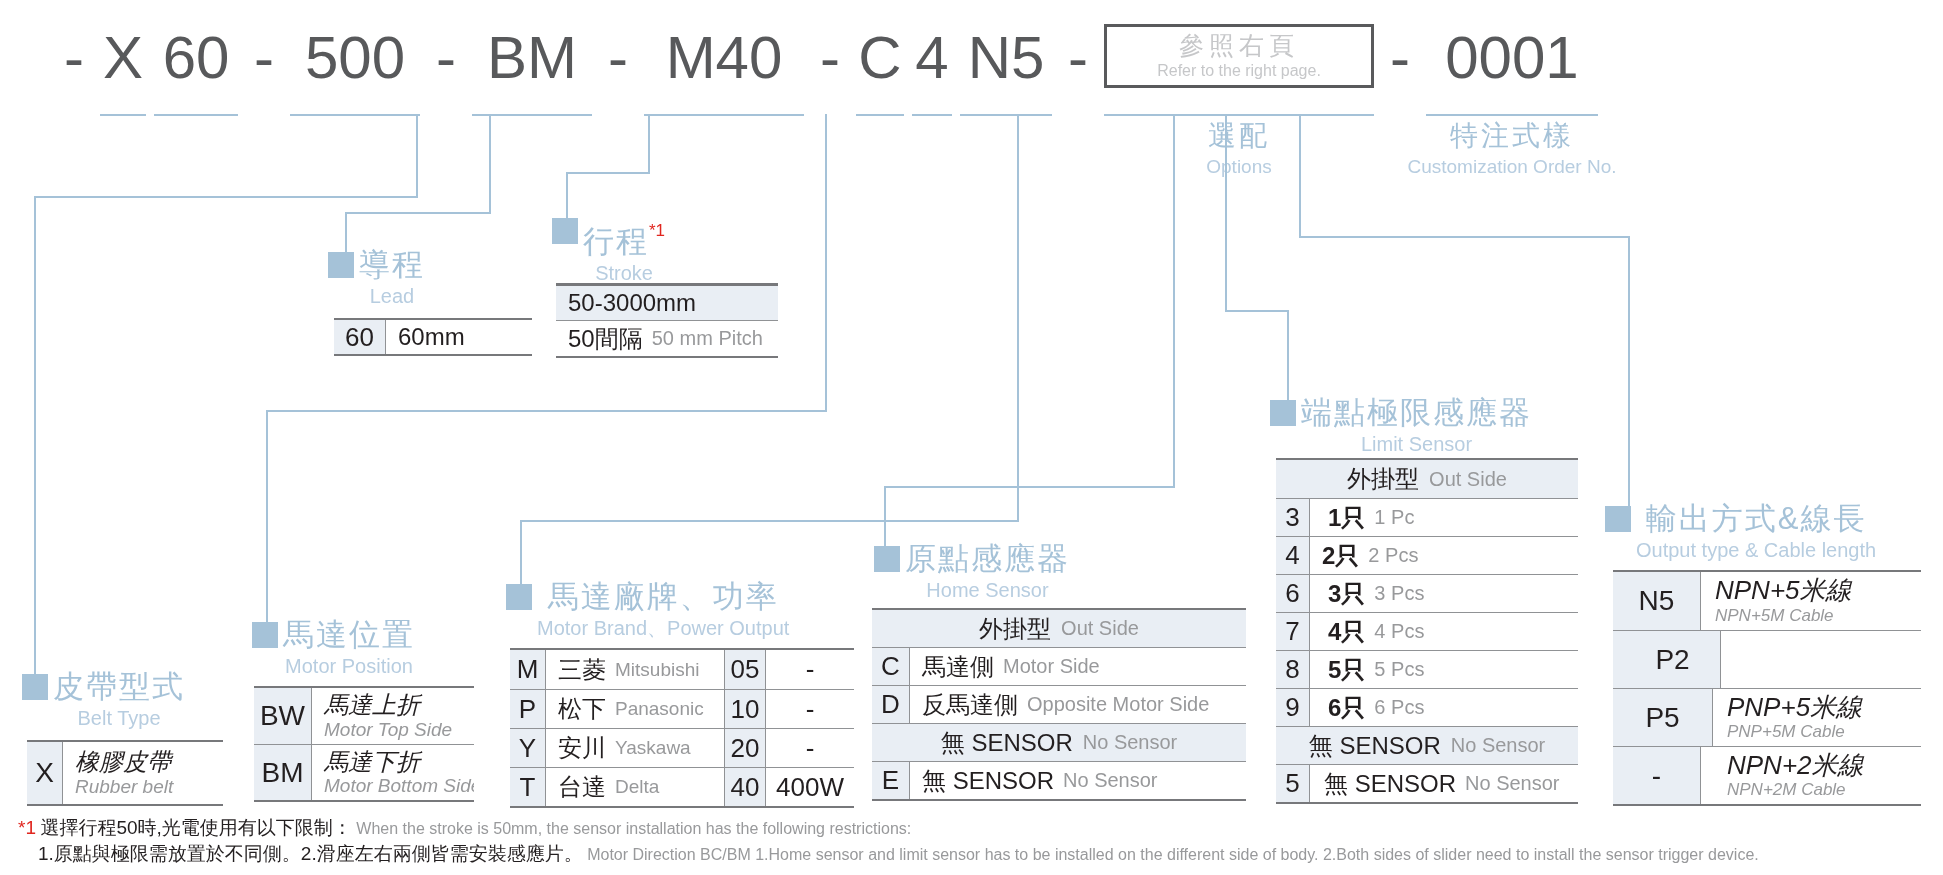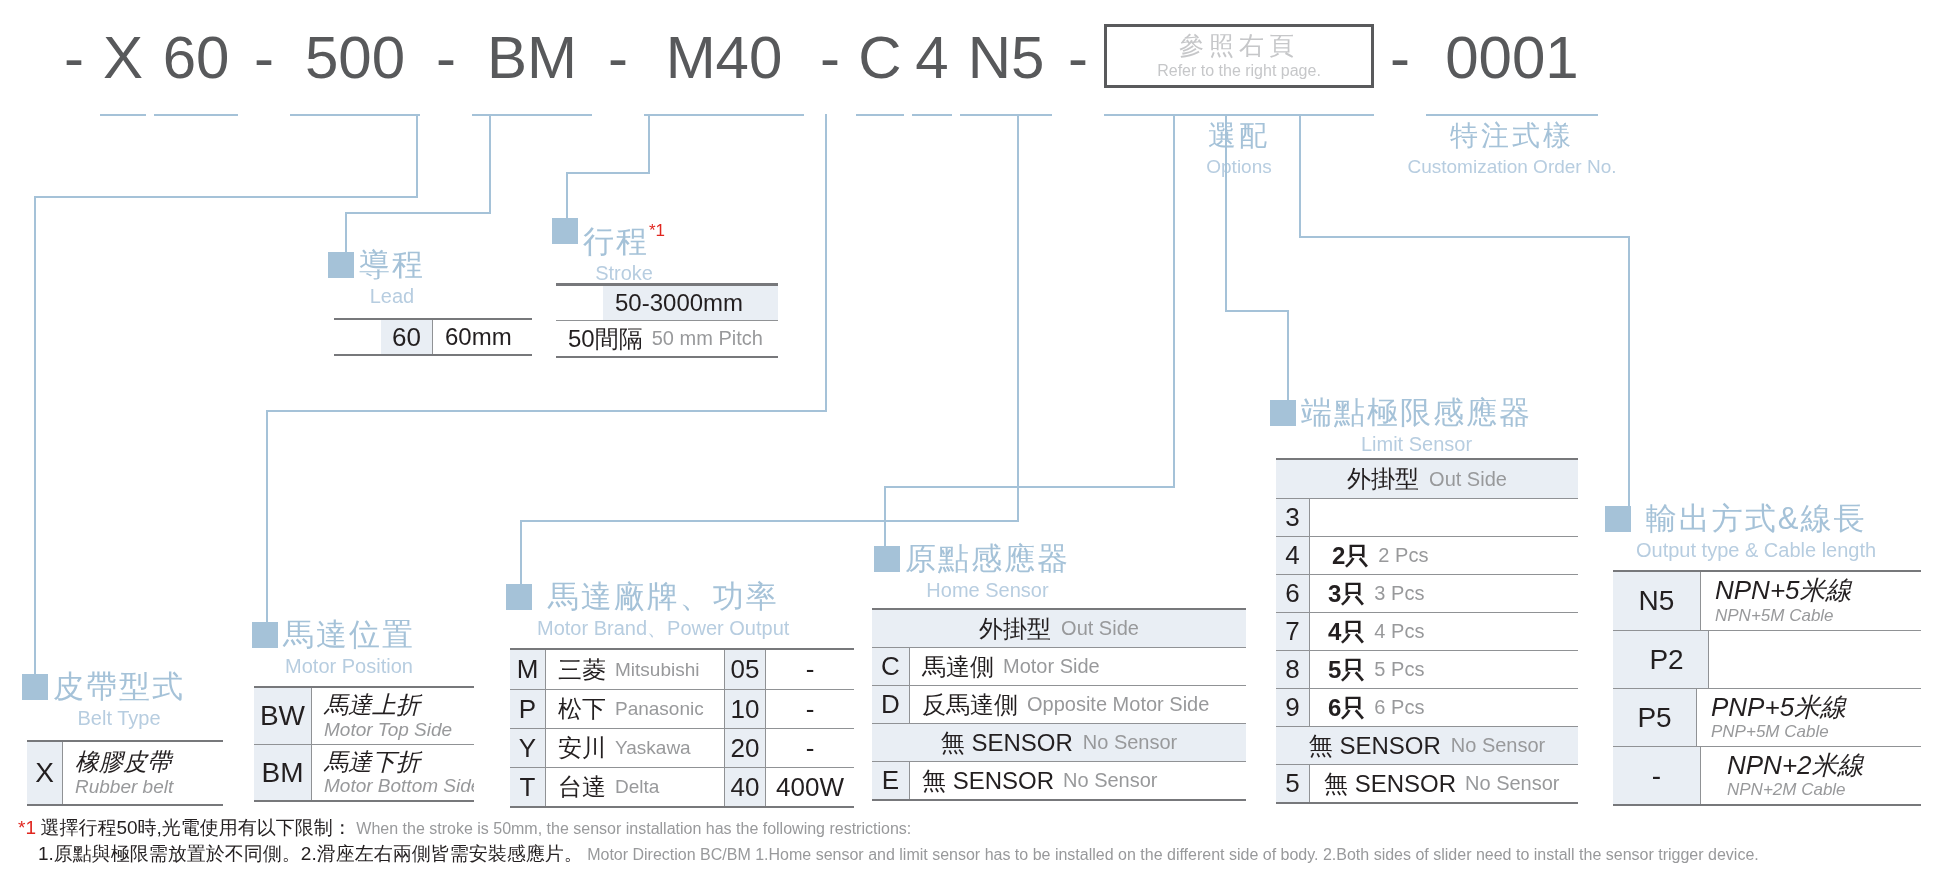--- a/index.html
+++ b/index.html
@@ -42,21 +42,21 @@
   .sec .txt{display:inline-flex;flex-direction:column;align-items:center;margin-left:31px;line-height:1;}
   .sec .zh{font-size:31px;line-height:38px;letter-spacing:2px;color:var(--accent);}
   .sec .en{font-size:20px;line-height:24px;color:var(--accent2);}
   .note-sup{font-size:17px;color:var(--red);vertical-align:16px;letter-spacing:0;}
 
   
   .tbl{position:absolute;border-top:2px solid var(--bheavy);border-bottom:2px solid var(--bheavy);background:#fff;}
   .tbl.thick-top{border-top-width:3px;}
   .trow{display:flex;border-top:1px solid var(--blight);}
   .trow:first-child{border-top:none;}
-  .h34{height:34px;margin-left:47px;} .h36{height:36px;} .h37{height:37px;} .h38{height:38px;}
+  .h34{height:34px;} .h36{height:36px;} .h37{height:37px;} .h38{height:38px;}
   .h39{height:39px;} .h56{height:56px;} .h58{height:58px;} .h62{height:62px;}
   .code{flex:none;background:var(--cellbg);border-right:1px solid var(--blight);display:flex;align-items:center;justify-content:center;font-size:26px;color:var(--dark);}
   .code.big{font-size:28px;}
   .num{flex:none;background:var(--cellbg);border-left:1px solid var(--blight);border-right:1px solid var(--blight);display:flex;align-items:center;justify-content:center;font-size:26px;color:var(--dark);}
   .pw{flex:none;display:flex;align-items:center;justify-content:center;font-size:26px;color:var(--dark);}
   .val{flex:1;display:flex;align-items:center;gap:9px;padding-left:12px;font-size:24px;color:var(--dark);white-space:nowrap;overflow:hidden;}
   .val.two{flex-direction:column;align-items:flex-start;justify-content:center;gap:2px;line-height:1.05;font-style:italic;}
   .val .zhb{font-weight:bold;}
   .sub{color:var(--gray);font-size:19px;font-weight:normal;}
   .sub20{color:var(--gray);font-size:20px;font-weight:normal;}
@@ -364,24 +364,28 @@
 
   <div class="tbl" style="left:1276px;top:458px;width:302px;">
     <div class="trow h38">
       <div class="hdr">
           <span>外掛型</span>
           <span class="sub20">Out Side</span>
         </div>
     </div>
     <div class="trow h38">
       <div class="code" style="width:34px;">3</div>
+      <div class="val" style="padding-left:18px;">
+          <span class="zhb">1只</span>
+          <span class="sub20">1 Pc</span>
+        </div>
     </div>
     <div class="trow h38">
       <div class="code" style="width:34px;">4</div>
-      <div class="val" style="padding-left:22px;">
+      <div class="val" style="padding-left:12px;">
           <span class="zhb">2只</span>
           <span class="sub20">2 Pcs</span>
         </div>
     </div>
     <div class="trow h38">
       <div class="code" style="width:34px;">6</div>
       <div class="val" style="padding-left:18px;">
           <span class="zhb">3只</span>
           <span class="sub20">3 Pcs</span>
         </div>
@@ -424,24 +428,24 @@
 
   <div class="tbl" style="left:1613px;top:570px;width:308px;">
     <div class="trow h58">
       <div class="code big" style="width:88px;">N5</div>
       <div class="val two" style="padding-left:14px;">
         <span class="zh26">NPN+5米線</span>
         <span class="sub17">NPN+5M Cable</span>
       </div>
     </div>
     <div class="trow h58">
-      <div class="code big" style="width:96px;padding-left:12px;">P2</div>
+      <div class="code big" style="width:108px;padding-left:12px;">P2</div>
     </div>
     <div class="trow h58">
-      <div class="code big" style="width:84px;text-align:right;">P5</div>
+      <div class="code big" style="width:100px;text-align:right;">P5</div>
       <div class="val two" style="padding-left:14px;">
         <span class="zh26">PNP+5米線</span>
         <span class="sub17">PNP+5M Cable</span>
       </div>
     </div>
     <div class="trow h58">
       <div class="code big" style="width:88px;">-</div>
       <div class="val two" style="padding-left:26px;">
         <span class="zh26">NPN+2米線</span>
         <span class="sub17">NPN+2M Cable</span>

